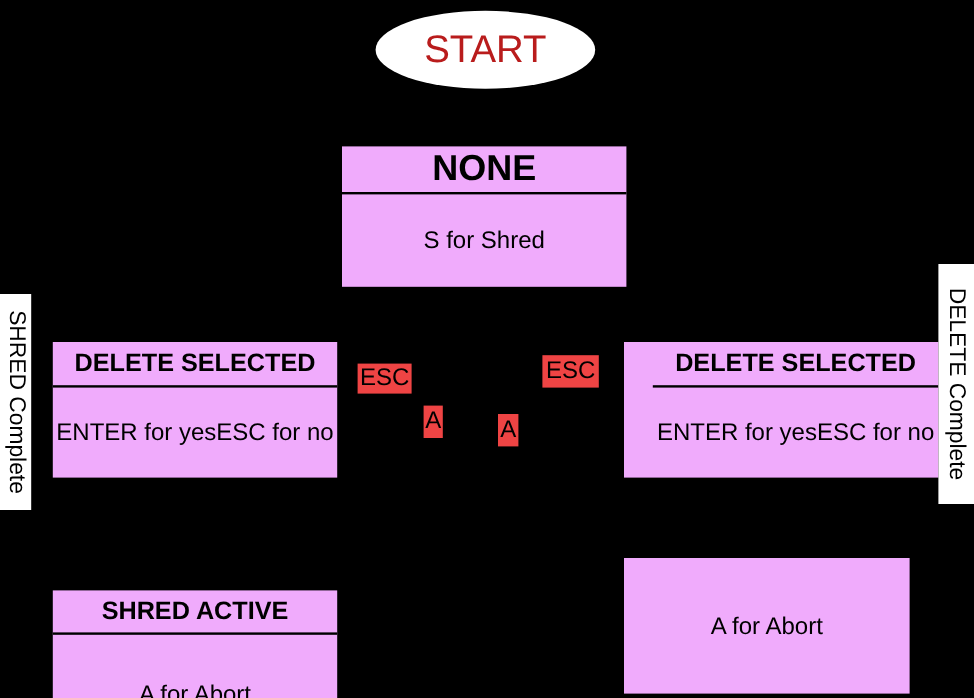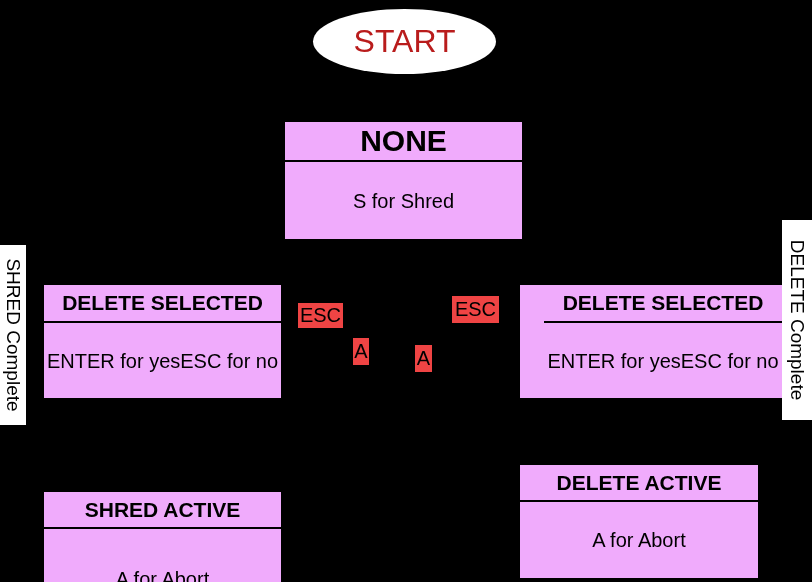--- a/index.html
+++ b/index.html
@@ -126,21 +126,20 @@
   </div>
 
   <div class="state state-shred-active">
     <div class="title">SHRED ACTIVE</div>
     <div class="body">
       <div>A for Abort</div>
     </div>
   </div>
 
   <div class="state state-delete-active">
-    <div class="title">DELETE ACTIVE</div>
     <div class="body">
       <div>A for Abort</div>
     </div>
   </div>
 
   <div class="edge-label el-esc-left">ESC</div>
   <div class="edge-label el-a-left">A</div>
   <div class="edge-label el-a-right">A</div>
   <div class="edge-label el-esc-right">ESC</div>
 

